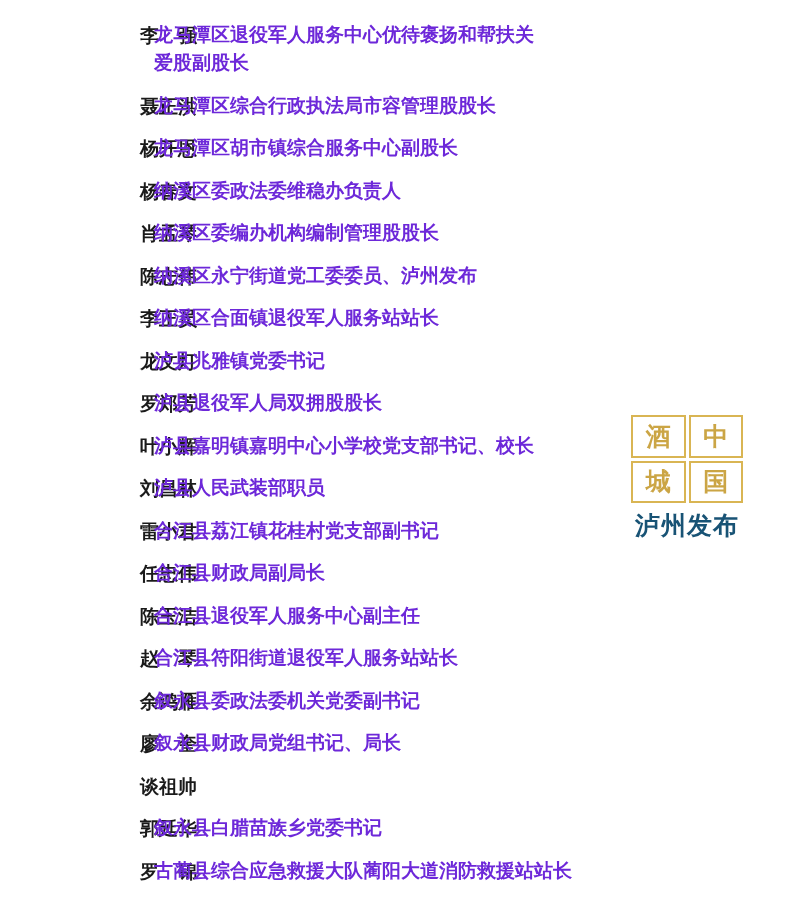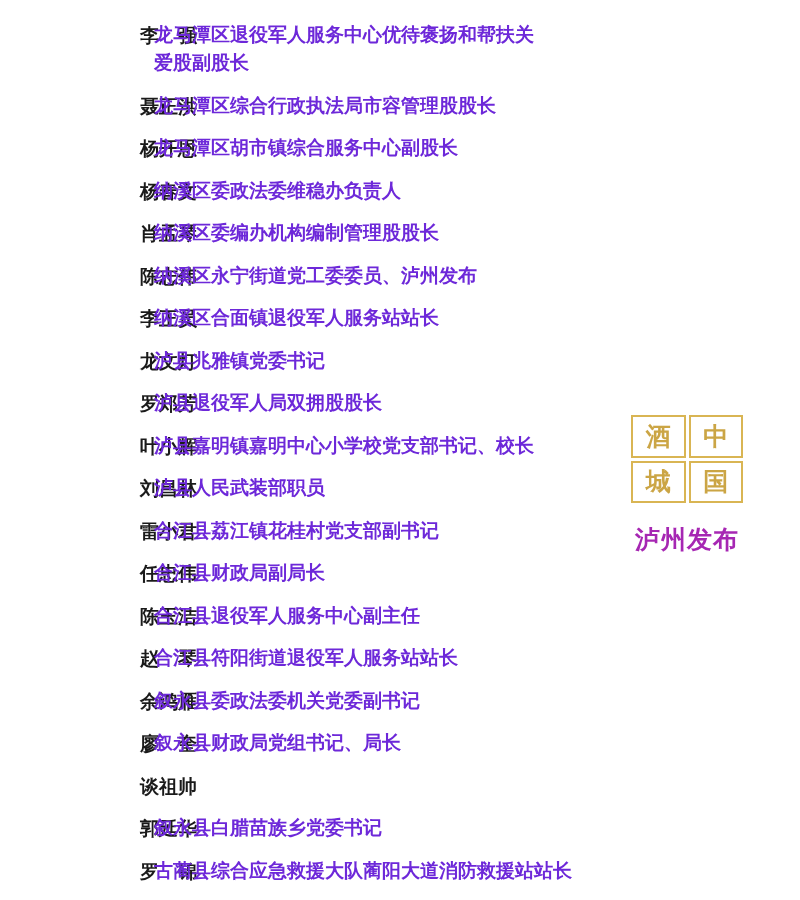--- a/index.html
+++ b/index.html
@@ -86,22 +86,22 @@
     color: #c9a13c;
     font-family: "Liberation Serif", serif;
     font-size: 25px;
     font-weight: 700;
     display: flex;
     align-items: center;
     justify-content: center;
     line-height: 1;
   }
   .wm-text {
-    margin-top: 20px;
-    color: #a21caf;
+    margin-top: 6px;
+    color: #0c4a6e;
     font-family: "Liberation Serif", serif;
     font-size: 25px;
     font-weight: 700;
     letter-spacing: 1px;
   }
 </style>
 </head>
 <body>
 
 <div class="page">

